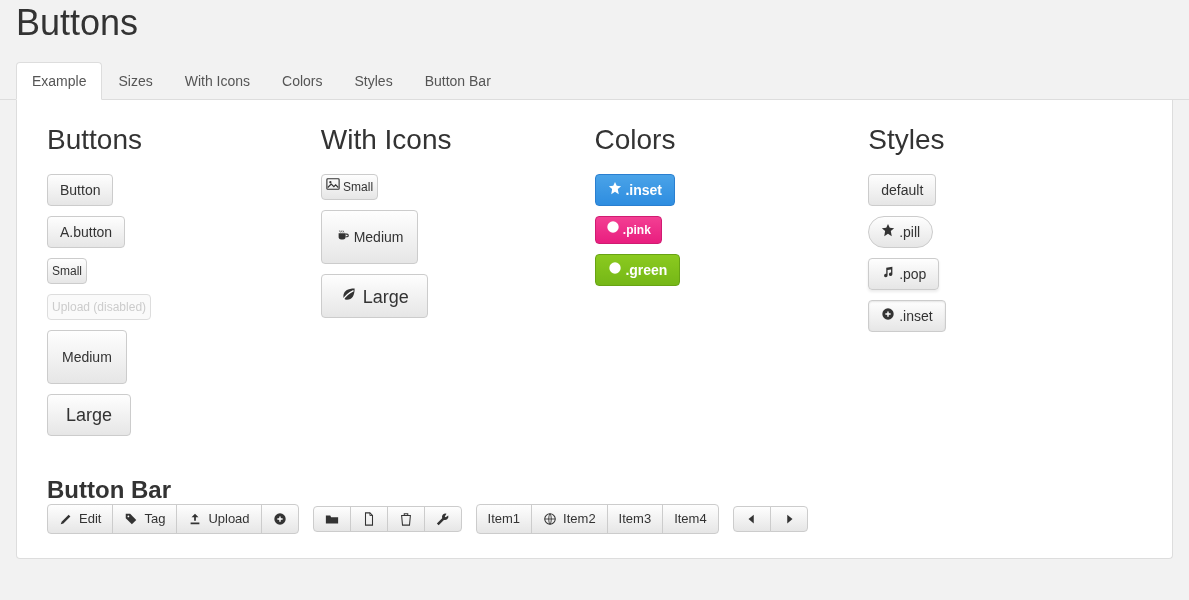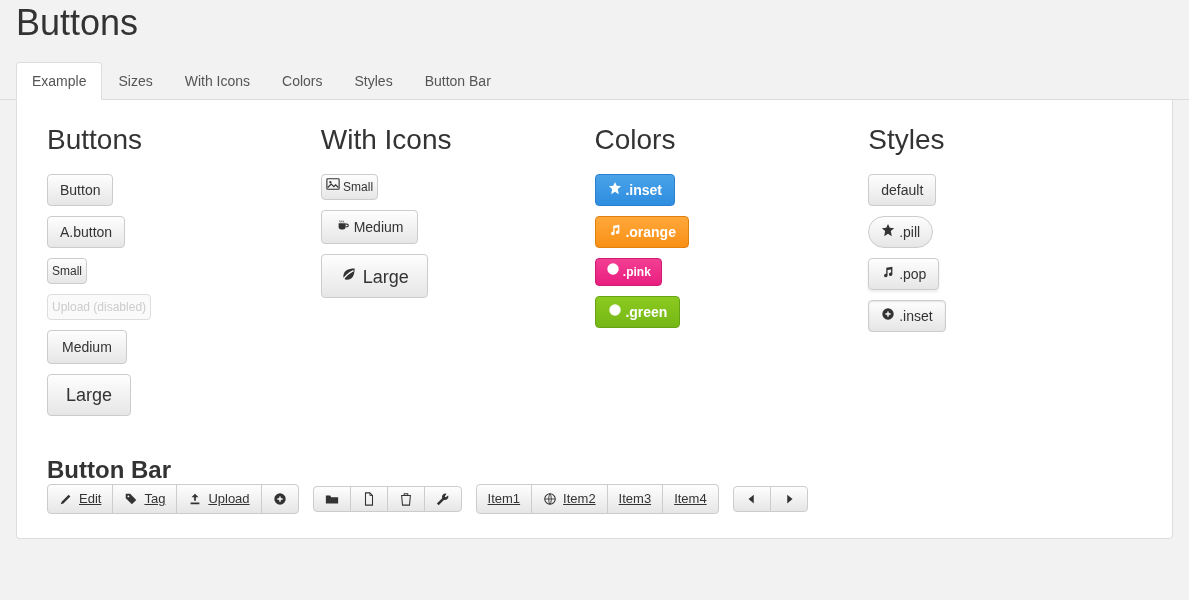--- a/index.html
+++ b/index.html
@@ -69,36 +69,36 @@
       color: #333;
       font-size: 14px;
       padding: 5px 12px;
       border-radius: 4px;
       cursor: pointer;
       margin-bottom: 10px;
       vertical-align: middle;
       line-height: 20px;
     }
     .btn.sm { font-size: 12px; padding: 2px 4px; }
-    .btn.md { font-size: 14px; padding: 6px 14px; }
+    .btn.md { font-size: 14px; padding: 16px 14px; }
     .btn.lg { font-size: 18px; padding: 10px 18px; }
     .btn.disabled { color: #ccc; border-color: #ddd; background: #fafafa; cursor: not-allowed; }
     .btn.blue { background: linear-gradient(to bottom,#4aa3e8,#2e8de0); border-color:#2a7fd0; color:#fff; font-weight:bold; }
     .btn.orange { background: linear-gradient(to bottom,#ffa83b,#f99015); border-color:#e0800e; color:#fff; font-weight:bold; }
     .btn.pink { background: linear-gradient(to bottom,#f33f93,#e91e7f); border-color:#d01b72; color:#fff; font-weight:bold; padding:3px 10px; font-size:12px;}
     .btn.green { background: linear-gradient(to bottom,#8bca1f,#75b717); border-color:#68a314; color:#fff; font-weight:bold; }
     .btn.red { background: linear-gradient(to bottom,#e42a1c,#c9201a); border-color:#b31c17; color:#fff; font-weight:bold; padding:10px 18px; font-size:17px;}
     .btn.pill { border-radius: 20px; }
     .btn.square { border-radius: 0; }
     .btn.pop { box-shadow: 0 2px 3px rgba(0,0,0,.08); }
     .btn.inset { box-shadow: inset 0 1px 2px rgba(0,0,0,.1); }
     .row > * { display:block; width:max-content; }
     .btnbar-section { margin-top: 30px; }
     .bars { display: flex; gap: 14px; flex-wrap: wrap; align-items: center;}
-    .bar { display: inline-flex; border-radius:4px;text-decoration:underline; }
+    .bar { display: inline-flex; border-radius:4px; }
     .bar .bbtn {
       display: inline-flex; align-items: center; gap:6px;
       border: 1px solid #ccc;
       background: linear-gradient(to bottom, #fefefe, #e6e6e6);
       color:#333; font-size:13px; padding:5px 11px; cursor:pointer;
       line-height:18px; margin-left:-1px;
     }
     .bar .bbtn:first-child { border-radius:4px 0 0 4px; margin-left:0; }
     .bar .bbtn:last-child { border-radius:0 4px 4px 0; }
     .ico { display:inline-flex; width:14px; height:14px; }
@@ -235,28 +235,20 @@
       <h2>Colors</h2>
       <div class="row">
         <button class="btn blue">
           <span class="ico">
               <svg>
                 <use href="#i-star"></use>
               </svg>
             </span>
           <span>.inset</span>
         </button>
-        <button class="btn orange">
-          <span class="ico">
-              <svg>
-                <use href="#i-music"></use>
-              </svg>
-            </span>
-          <span>.orange</span>
-        </button>
         <button class="btn pink">
           <span class="ico">
               <svg>
                 <use href="#i-plus-c"></use>
               </svg>
             </span>
           <span>.pink</span>
         </button>
         <button class="btn green">
           <span class="ico">

